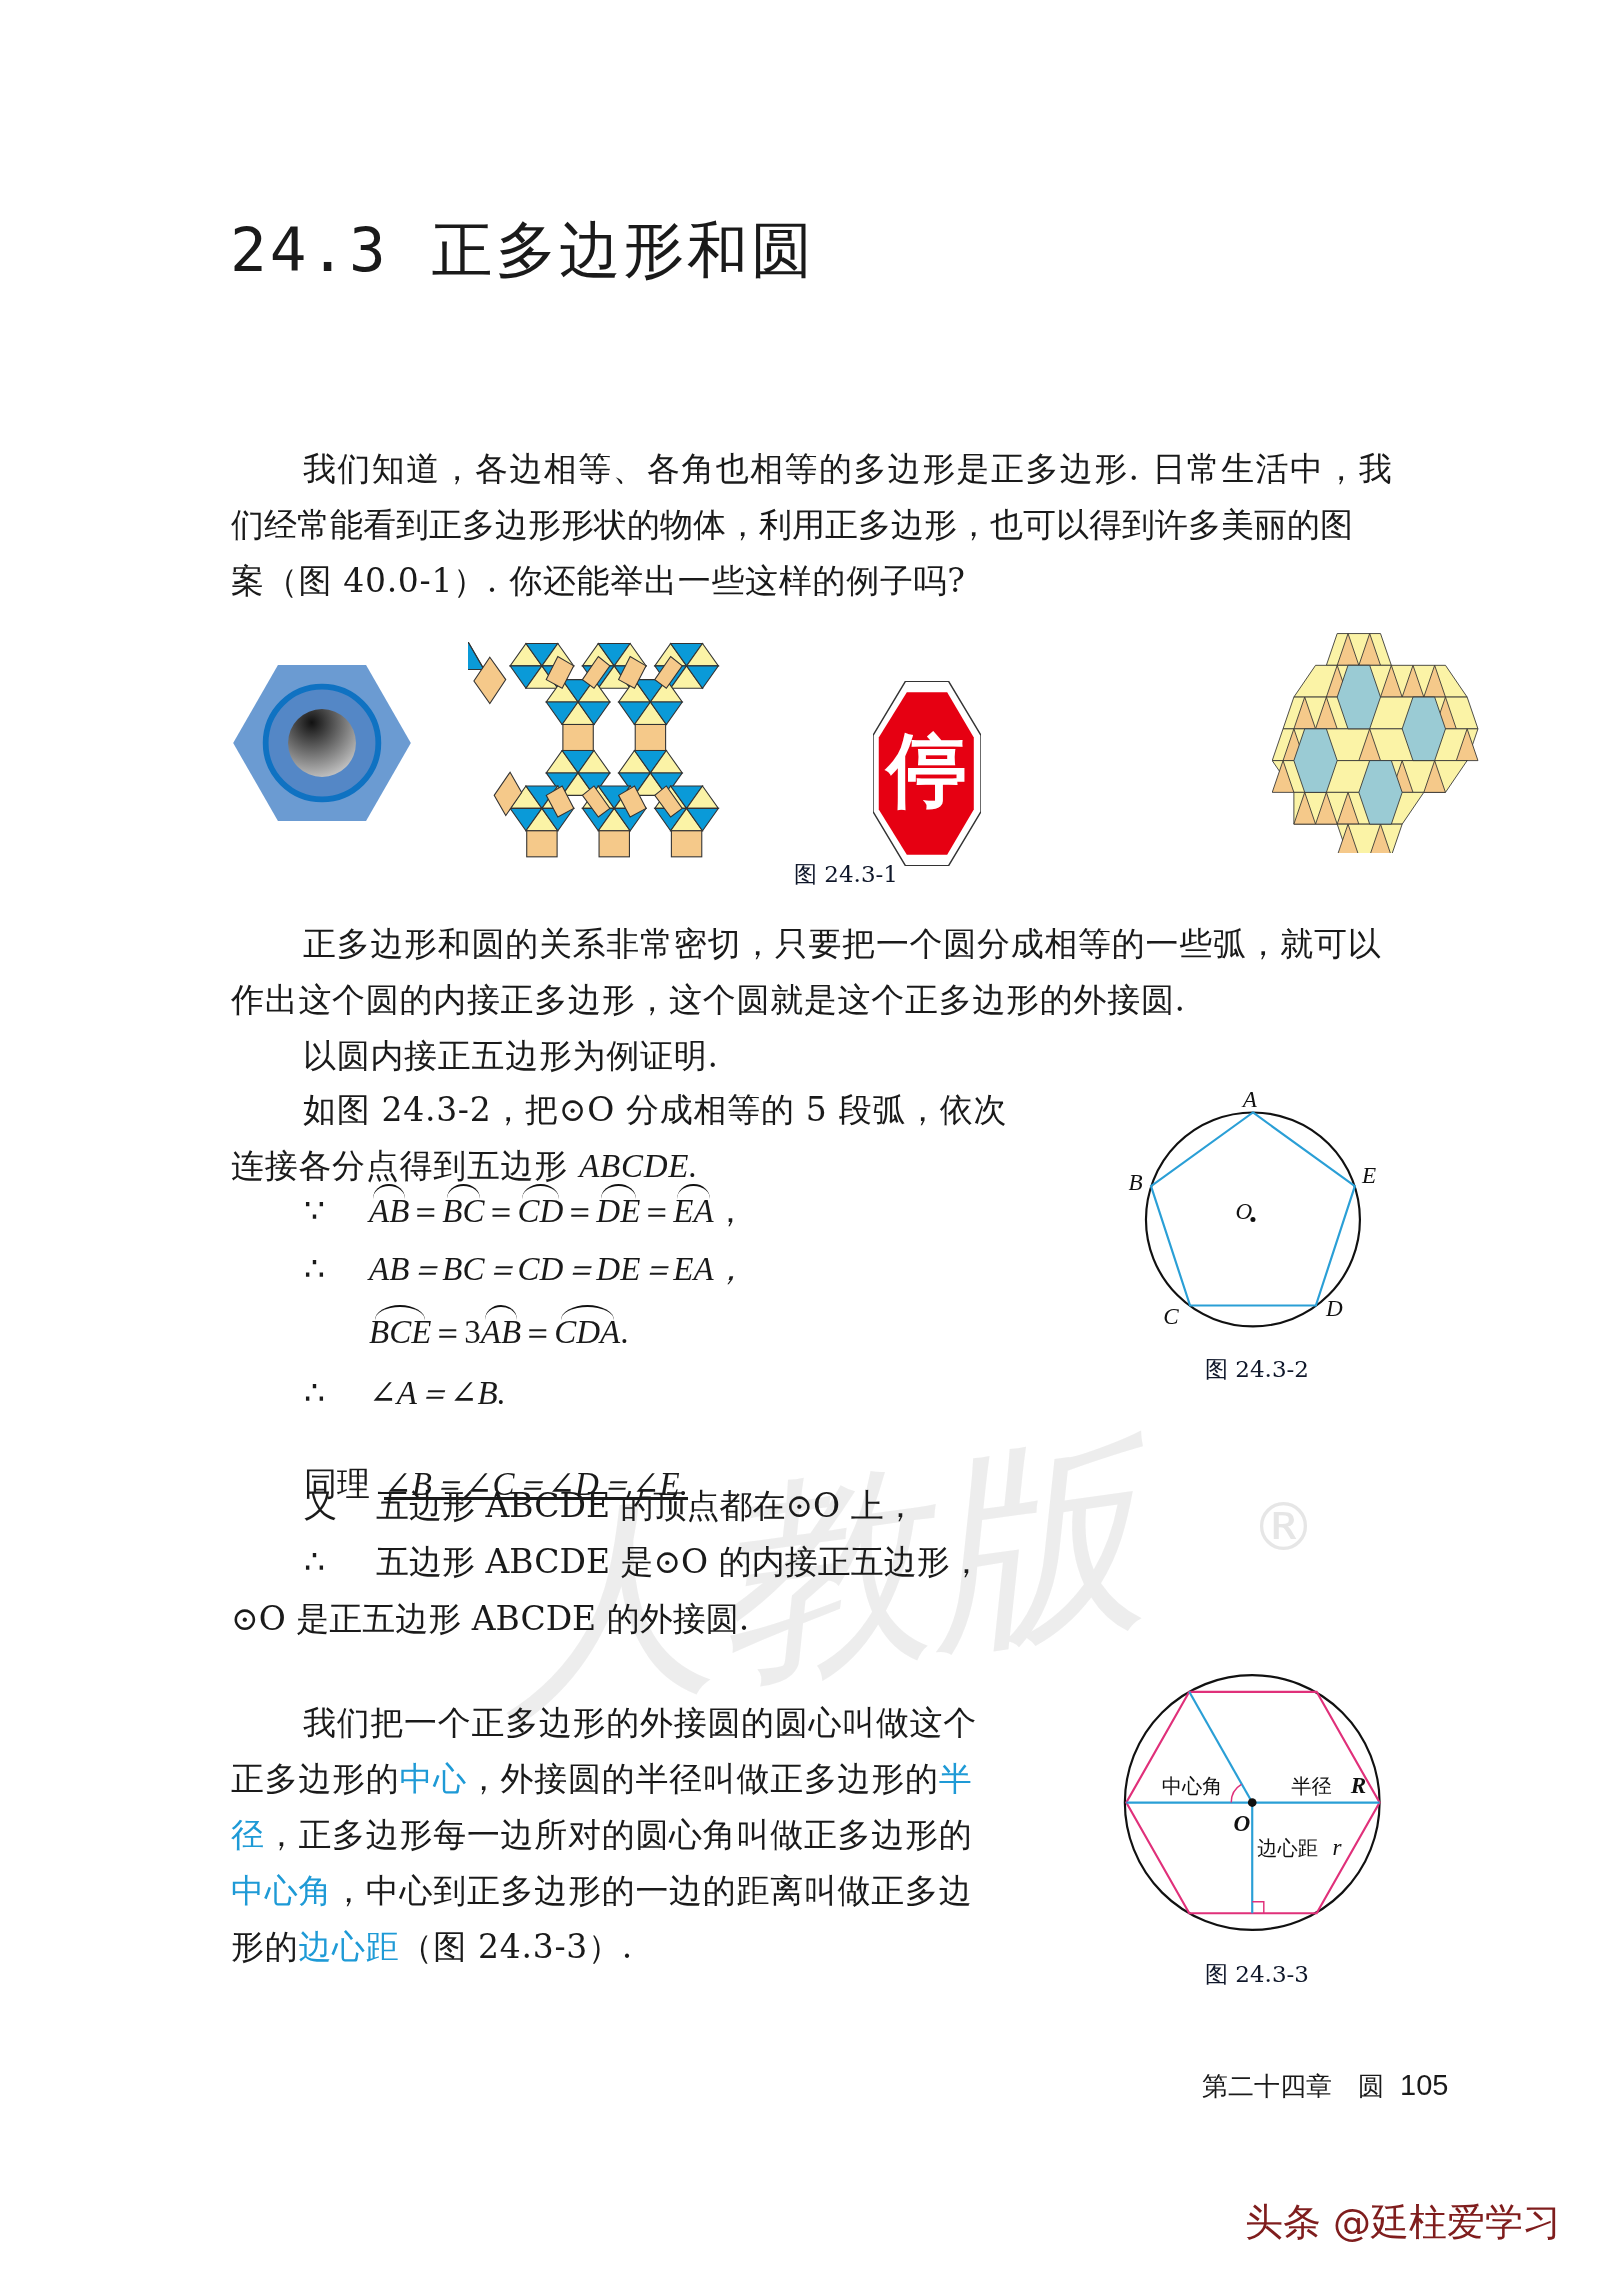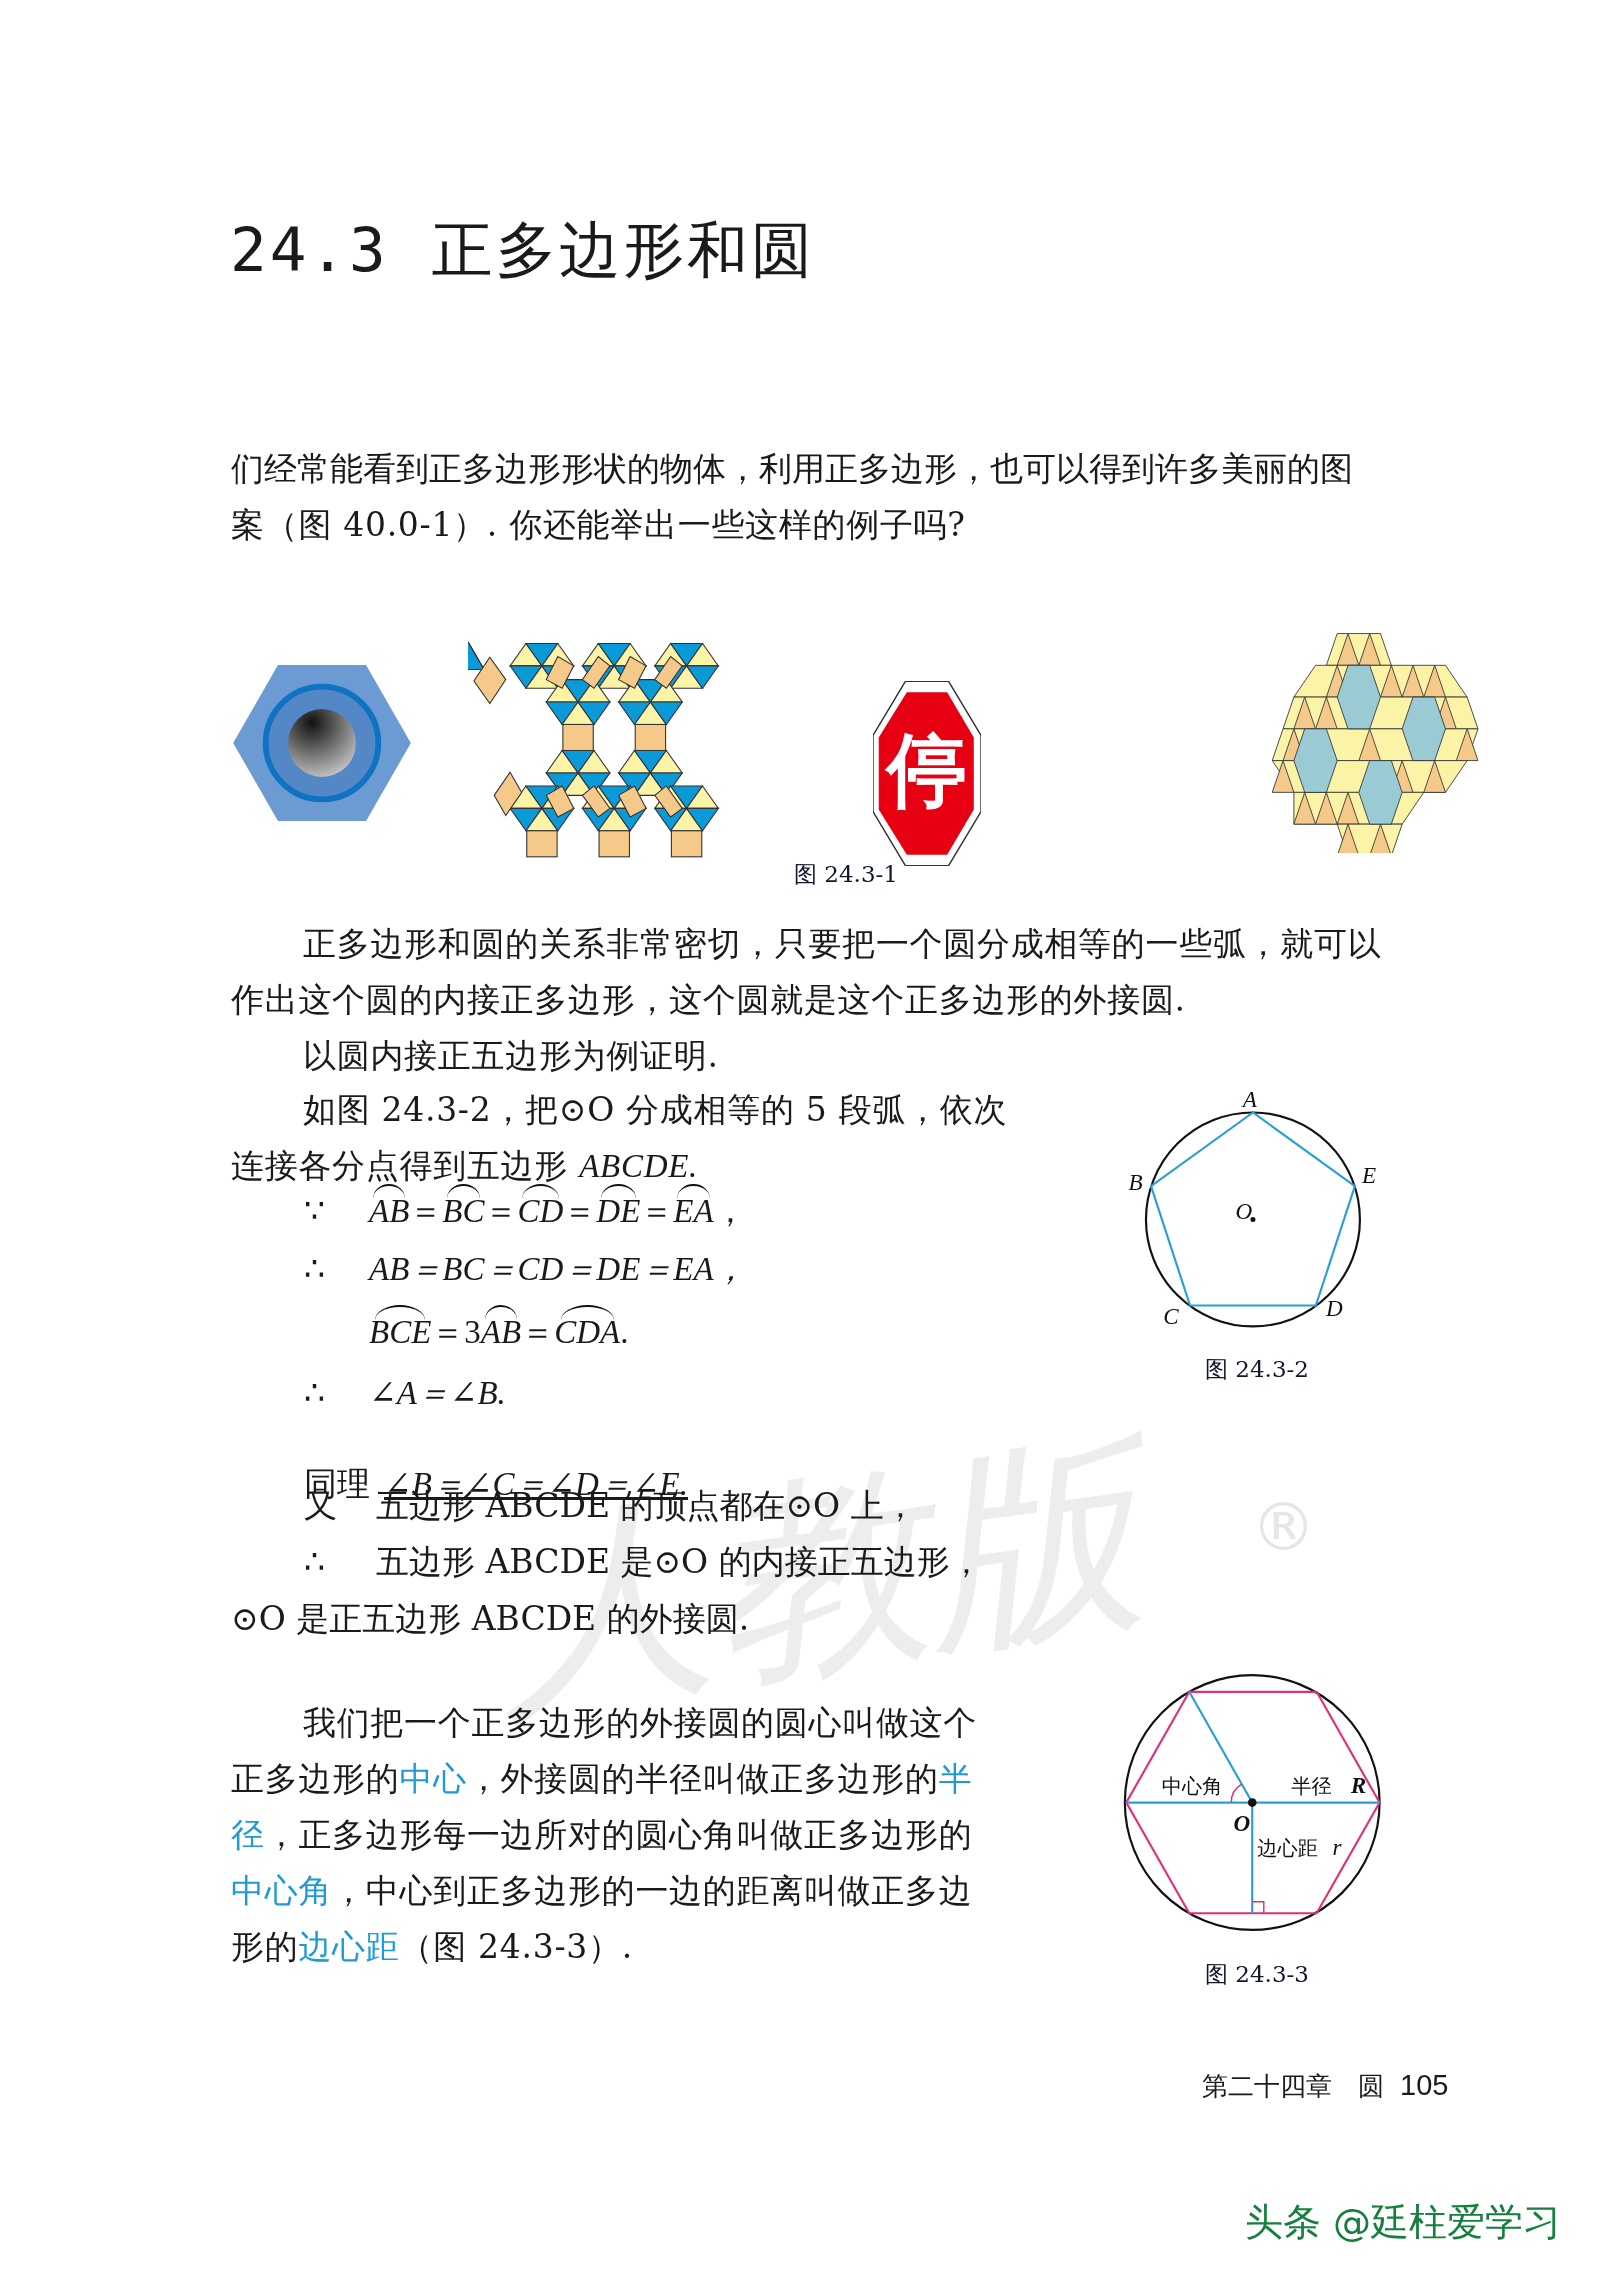--- a/index.html
+++ b/index.html
@@ -15,35 +15,36 @@
   .upright { font-style: normal; }
   .hl { color: #1e9ad6; font-family: "DejaVu Sans", sans-serif; font-weight: normal; }
   .caption { font-size: 23px; font-family: "DejaVu Serif", serif; color: #0f172a; }
   .arc { position: relative; display: inline-block; }
   .arc::before { content: ""; position: absolute; left: 10%; right: 10%; top: -8.7px; height: 13px;
                  border-top: 2.2px solid #111; border-radius: 50% 50% 0 0 / 100% 100% 0 0; }
   .proof-line { position: absolute; font-size: 33px; white-space: nowrap; }
   .sym { display: inline-block; width: 65px; }
   .footer { font-size: 26px; font-family: "DejaVu Serif", serif; }
   .footer .pg { font-family: "Liberation Sans", sans-serif; font-size: 29px; margin-left: 16px; }
-  .credit { font-family: "DejaVu Sans", sans-serif; font-size: 38px; color: #15803d; }
+  .credit { font-family: "DejaVu Sans", sans-serif; font-size: 38px; color: #7f1d1d; }
   .watermark { color: #ececec; font-family: "DejaVu Serif", serif; font-style: italic; }
   svg { display: block; }
 </style>
 </head>
 <body>
 
 <div class="abs watermark" style="left:492px; top:1432px; font-size:217px; transform:rotate(-8deg); opacity:0.9;">人教版</div>
 <div class="abs" style="left:1251px; top:1490px; font-size:65px; color:#e6e6e6; font-family:'DejaVu Sans',sans-serif;">®</div>
 
 <div class="abs title">
   <span class="num">24.3</span><span>正多边形和圆</span>
 </div>
 
 <div class="abs para" style="left:231px; top:441px; width:1244px;">
+  <p class="indent" style="letter-spacing:1.4px;">我们知道，各边相等、各角也相等的多边形是正多边形. 日常生活中，我</p>
   <p style="letter-spacing:0px;">们经常能看到正多边形形状的物体，利用正多边形，也可以得到许多美丽的图</p>
   <p>案（图 40.0-1）. 你还能举出一些这样的例子吗?</p>
 </div>
 
 <div class="abs" style="left:224px; top:622px; width:1258px; height:275px;">
 
   <svg class="abs" style="left:8.7px; top:43px;" width="178" height="156" viewBox="0 0 246 216">
     <defs>
       <radialGradient id="holeG" cx="35%" cy="20%" r="90%">
         <stop offset="0" stop-color="#111"></stop>

